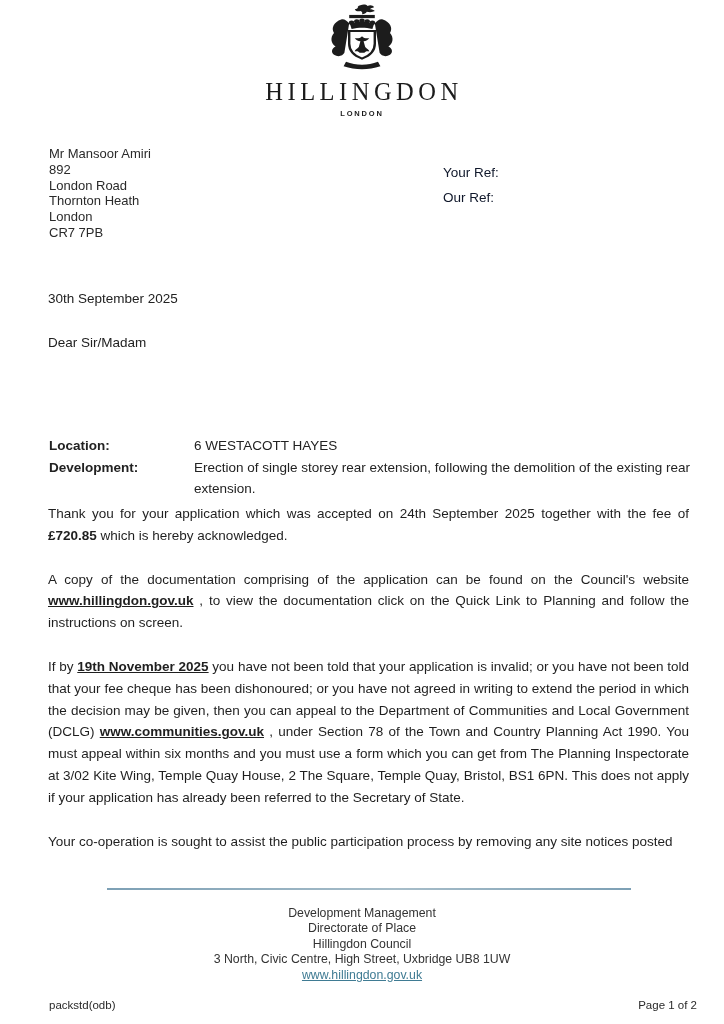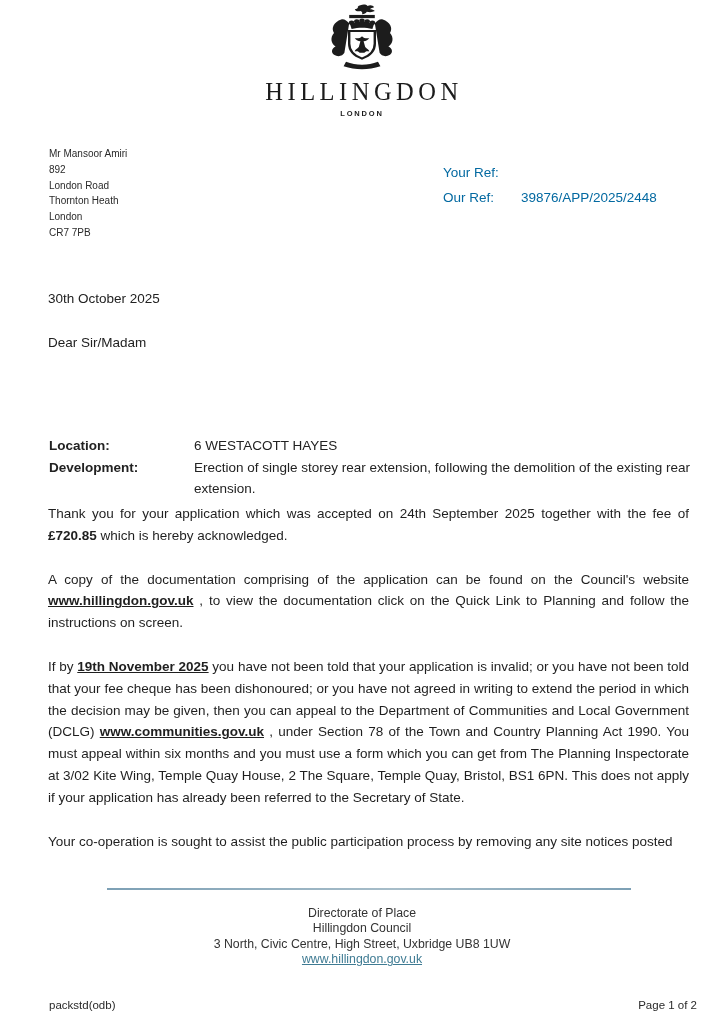--- a/index.html
+++ b/index.html
@@ -13,22 +13,22 @@
   .logo-block { position:absolute; top:4px; left:0; width:100%; text-align:center; }
   .crest { display:block; margin:0 auto; }
   .wordmark {
     font-family:"Liberation Serif", serif; font-size:24.5px; letter-spacing:4.5px;
     color:#1b1b1b; margin-top:2px; margin-left:4px; font-weight:400;
   }
   .wordmark-sub {
     font-size:7.5px; font-weight:bold; letter-spacing:1.8px; color:#1b1b1b; margin-top:3px;
   }
   
-  .recipient { position:absolute; left:49px; top:146px; font-size:10px; line-height:15.8px; color:#2a2a2a; }
-  .refs { position:absolute; left:443px; top:160px; font-size:13.5px; color:#0369a1; }
+  .recipient { position:absolute; left:49px; top:146px; font-size:13px; line-height:15.8px; color:#2a2a2a; }
+  .refs { position:absolute; left:443px; top:160px; font-size:13.5px; color:#0f172a; }
   .ref-row { display:grid; grid-template-columns:78px auto; line-height:25px; }
   
   .date-line { position:absolute; left:48px; top:291px; font-size:13.5px; }
   .salutation { position:absolute; left:48px; top:335px; font-size:13.5px; }
   .letter-title {
     position:absolute; top:373px; left:0; width:100%; text-align:center;
     font-size:13.5px; font-weight:bold; line-height:25px; white-space:pre-wrap; color:#1f1f1f;
   }
   .loc-dev { position:absolute; left:49px; top:435px; width:645px; font-size:13.5px; line-height:21px; }
   .ld-row { display:grid; grid-template-columns:129px 1fr; column-gap:16px; margin-bottom:1px; }
@@ -82,25 +82,24 @@
     <div>CR7 7PB</div>
   </div>
 
   <div class="refs">
     <div class="ref-row">
       <span>Your Ref:</span>
       <span></span>
     </div>
     <div class="ref-row">
       <span>Our Ref:</span>
-      <span>39876/APP/2025/2448</span>
     </div>
   </div>
 
-  <div class="date-line">30th October 2025</div>
+  <div class="date-line">30th September 2025</div>
   <div class="salutation">Dear Sir/Madam</div>
 
 
   <div class="loc-dev">
     <div class="ld-row">
       <span class="ld-label">Location:</span>
       <span class="ld-value">6 WESTACOTT HAYES</span>
     </div>
     <div class="ld-row">
       <span class="ld-label">Development:</span>
@@ -110,20 +109,21 @@
 
   <div class="paras">
     <p><span>Thank you for your application  which was accepted on 24th September 2025 together with the fee of </span><span class="seg-b">£720.85</span><span> which is hereby acknowledged.</span></p>
     <p><span>A copy of the documentation comprising of the application can be found on the Council's website </span><span class="seg-b seg-u">www.hillingdon.gov.uk</span><span> , to view the documentation click on the Quick Link to Planning and follow the instructions on screen.</span></p>
     <p><span>If by </span><span class="seg-b seg-u">19th November 2025</span><span> you have not been told that your application is invalid; or you have not been told that your fee cheque has been dishonoured; or you have not agreed in writing to extend the period in which the decision may be given, then you can appeal to the Department of Communities and Local Government (DCLG) </span><span class="seg-b seg-u">www.communities.gov.uk</span><span> , under Section 78 of the Town and Country Planning Act 1990. You must appeal within six months and you must use a form which you can get from The Planning Inspectorate at 3/02 Kite Wing, Temple Quay House, 2 The Square, Temple Quay, Bristol, BS1 6PN. This does not apply if your application has already been referred to the Secretary of State.</span></p>
     <p><span>Your co-operation is sought to assist the public participation process by removing any site notices posted</span></p>
   </div>
 
   <div class="divider" style="background: linear-gradient(90deg, rgb(125, 160, 181) 0%, rgb(167, 189, 201) 55%, rgb(125, 160, 181) 100%);"></div>
   <div class="footer-block">
+    <div>Development Management</div>
     <div>Directorate of Place</div>
     <div>Hillingdon Council</div>
     <div>3 North, Civic Centre, High Street, Uxbridge UB8 1UW</div>
     <div><span class="footer-link" style="color: rgb(63, 123, 147);">www.hillingdon.gov.uk</span></div>
   </div>
 
   <div class="bottom-meta">
     <span class="bottom-left">packstd(odb)</span>
     <span class="bottom-right">Page 1 of 2</span>
   </div>

